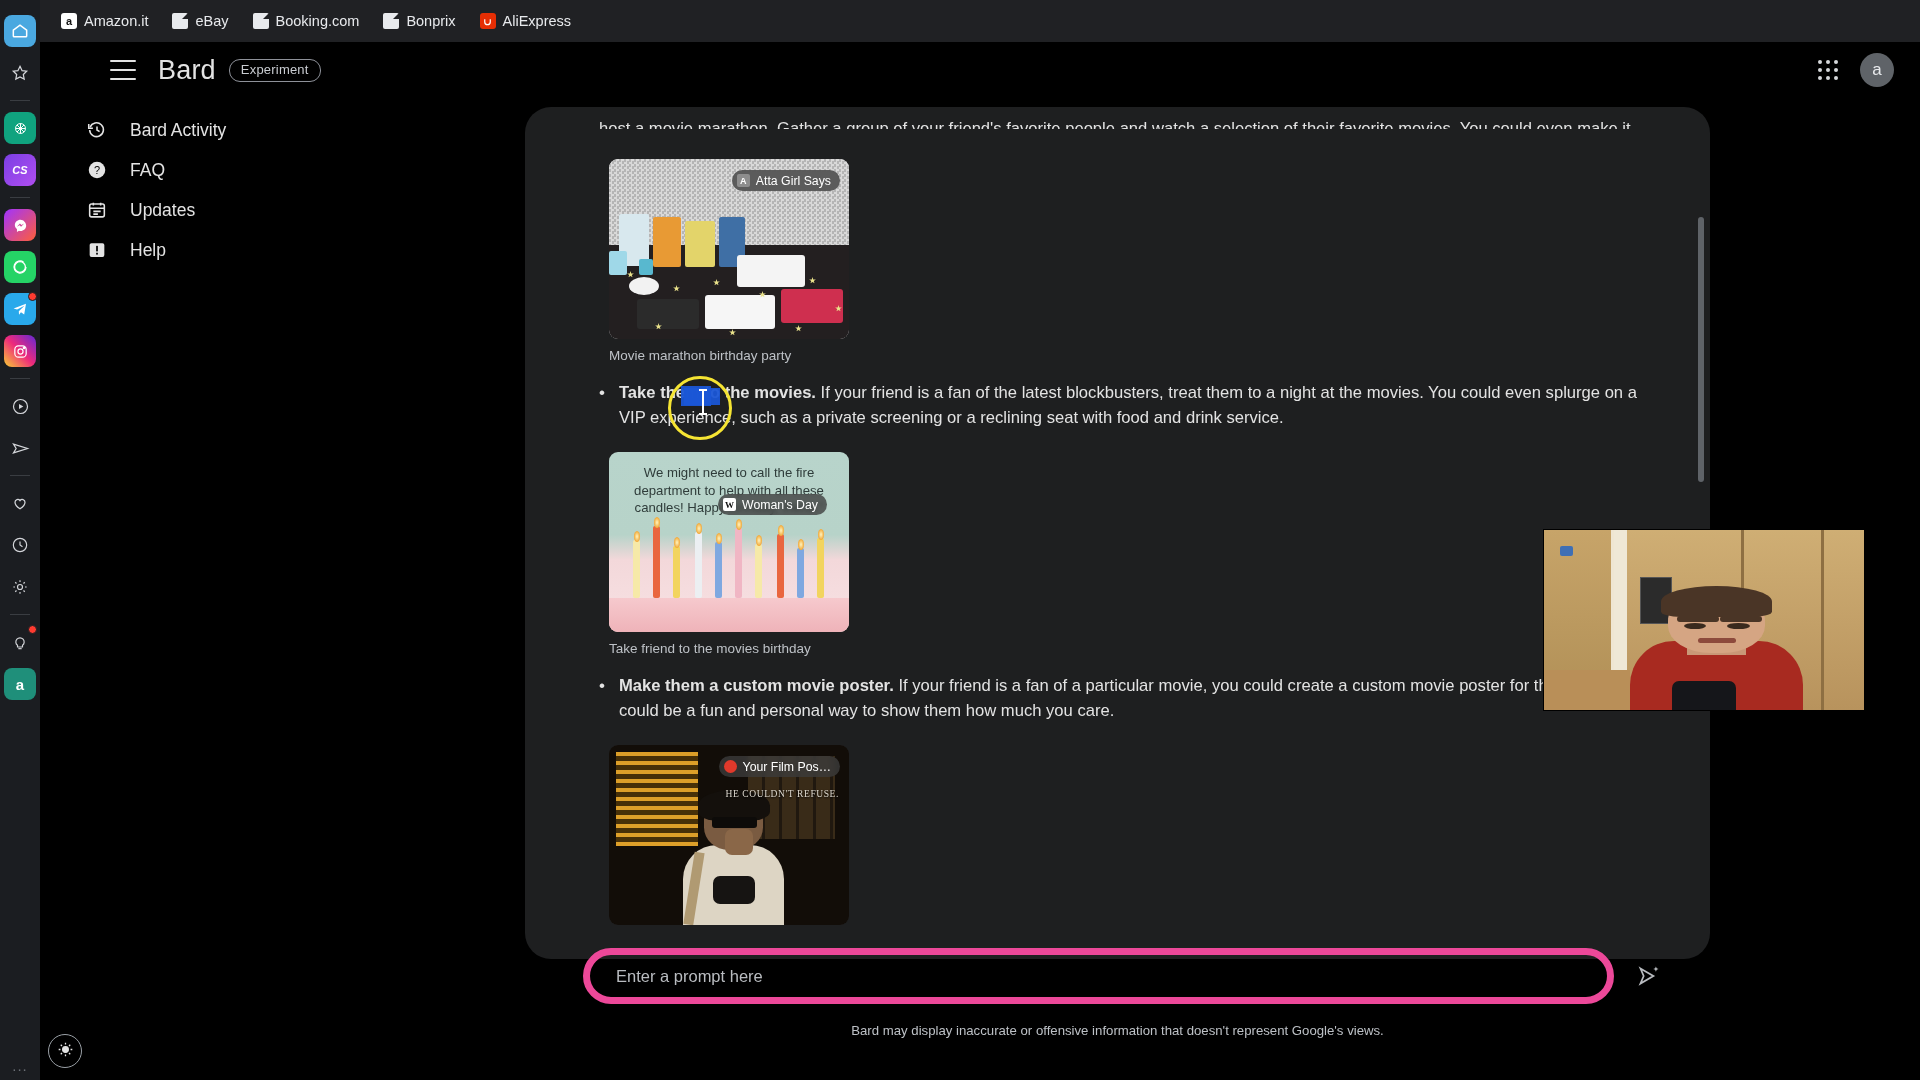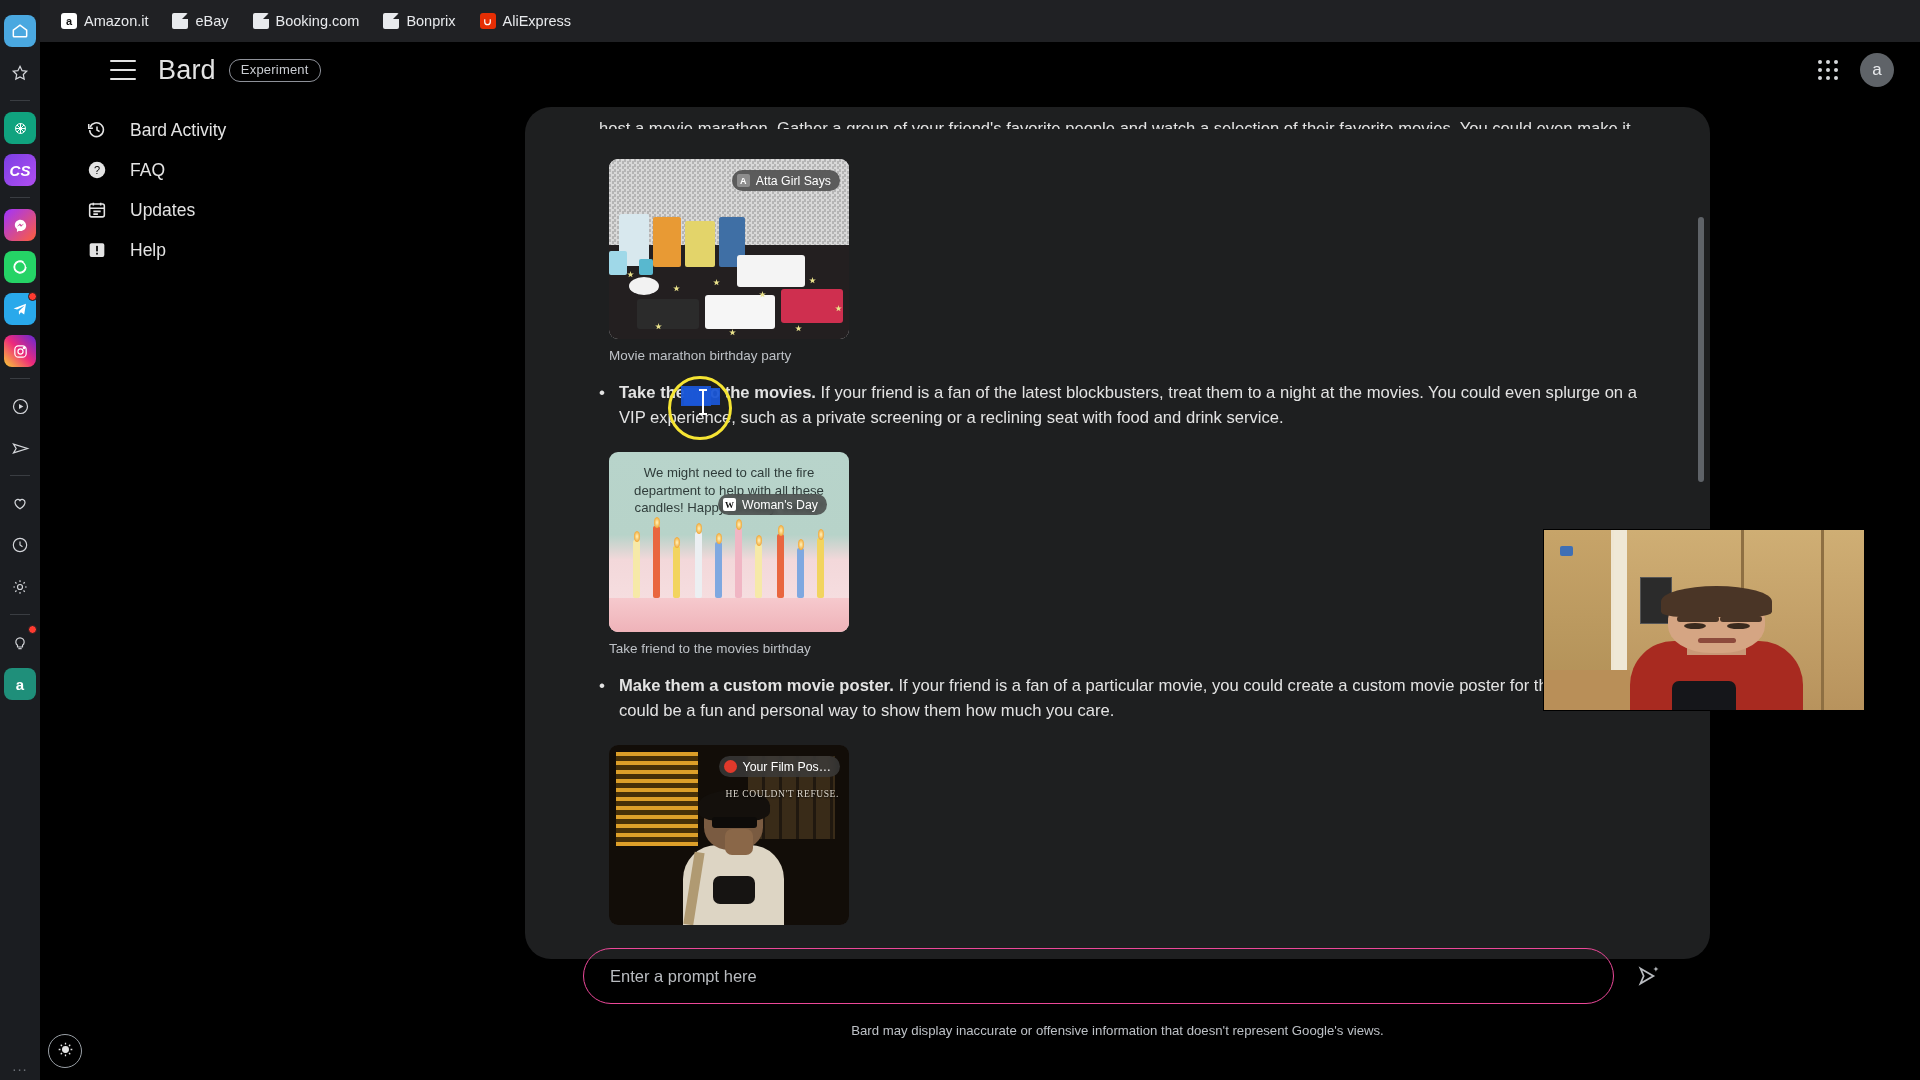--- a/index.html
+++ b/index.html
@@ -198,21 +198,21 @@
     border-radius:3px; background:#5f6368; cursor:pointer;
   }
 
   
   .prompt-wrap {
     position: absolute; left: 525px; bottom: 12px; width: 1185px; height: 120px;
     display: flex; flex-direction: column; align-items: center;
   }
   .prompt-row { display: flex; align-items: center; width: 100%; padding: 0 48px 0 58px; }
   .prompt-box {
-    flex: 1; height: 56px; border: 1px solid #ec4899; border-radius: 28px;
+    flex: 1; height: 56px; border: 7px solid #ec4899; border-radius: 28px;
     display: flex; align-items: center; padding: 0 26px; cursor: text;
   }
   .prompt-ph { color: #b9bcc0; font-size: 16.5px; }
   .send-btn {
     margin-left: 20px; width: 28px; height: 28px; color: #b9bcc0; cursor: pointer;
     display:flex; align-items:center; justify-content:center;
   }
   .disclaimer { color: #bdc1c6; font-size: 13.2px; margin-top: 19px; }
 
   
@@ -285,21 +285,21 @@
           <path d="M12 4l2.5 5.2 5.5.7-4 3.9 1 5.5L12 16.7 7 19.3l1-5.5-4-3.9 5.5-.7z"></path>
         </svg>
     </div>
     <div class="rail-sep"></div>
     <div class="rail-item" style="background:#10a37f;">
       <svg width="17" height="17" viewBox="0 0 24 24" fill="none" stroke="#fff" stroke-width="1.4">
           <circle cx="12" cy="12" r="7"></circle>
           <path d="M12 5v14M5 12h14M7 7l10 10M17 7L7 17"></path>
         </svg>
     </div>
-    <div class="rail-item" style="background:linear-gradient(135deg,#7b3fe4,#b04ef0);color:#fff;font-size:15px;font-weight:bold;font-style:italic;">CS</div>
+    <div class="rail-item" style="background:linear-gradient(135deg,#7b3fe4,#b04ef0);color:#fff;font-size:11px;font-weight:bold;font-style:italic;">CS</div>
     <div class="rail-sep"></div>
     <div class="rail-item" style="background:linear-gradient(135deg,#a033ff,#ff5e3a);">
       <svg width="17" height="17" viewBox="0 0 24 24" fill="#fff">
           <path d="M12 4c-4.4 0-8 3.3-8 7.4 0 2.3 1.2 4.4 3 5.7V21l2.8-1.5c.7.2 1.4.3 2.2.3 4.4 0 8-3.3 8-7.4S16.4 4 12 4zm.8 9.9l-2-2.1-3.9 2.1 4.3-4.6 2.1 2.1 3.8-2.1z"></path>
         </svg>
     </div>
     <div class="rail-item" style="background:#25d366;">
       <svg width="18" height="18" viewBox="0 0 24 24" fill="none" stroke="#fff" stroke-width="1.7">
           <path d="M20 12a8 8 0 1 1-3.2-6.4"></path>
           <circle cx="12" cy="12" r="7.2"></circle>

